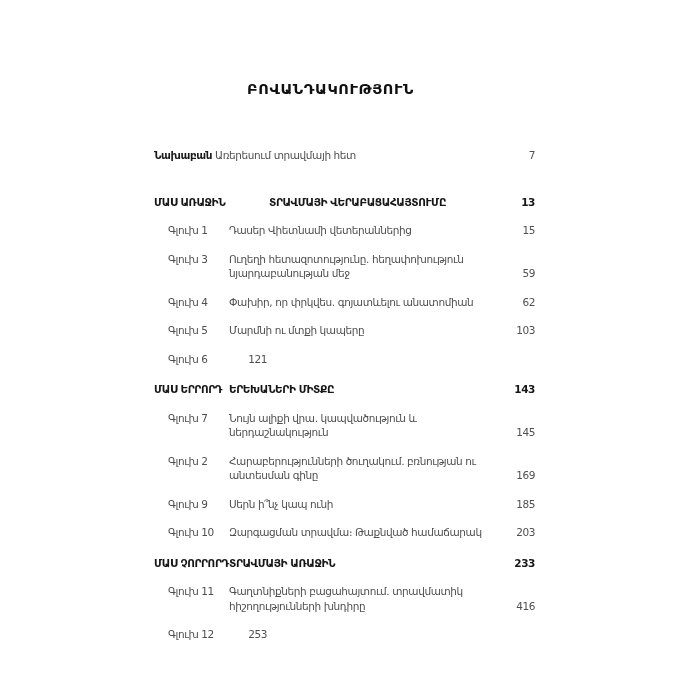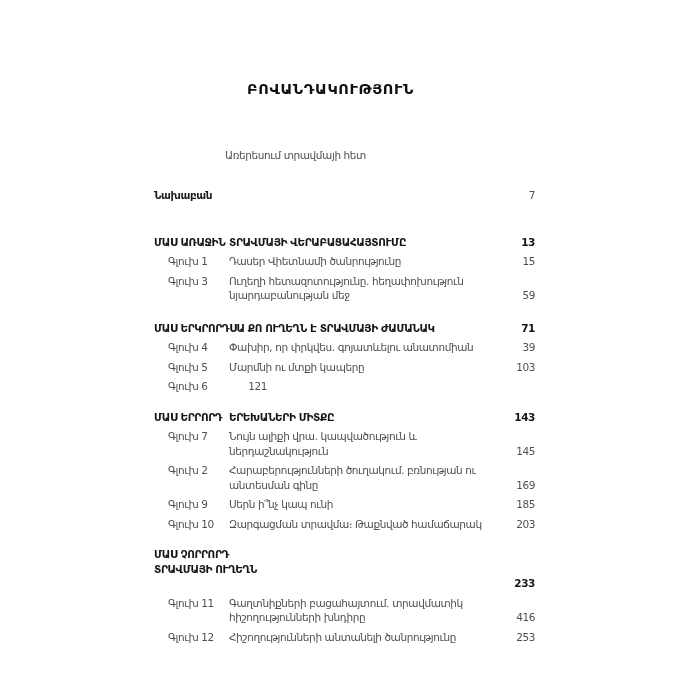--- a/index.html
+++ b/index.html
@@ -54,37 +54,35 @@
     padding-left: 8px;
     text-align: right;
     align-self: flex-end;
   }
   .preface-row {
     margin-top: 50px;
   }
   .preface-row .label {
     font-weight: bold;
     color: #1a1a1a;
-    padding-right: 10px;
-    margin-top: 40px;
   }
   .section-header {
     font-weight: bold;
     color: #161616;
   }
   .section-header .label {
     min-width: 75px;
   }
-  .section-1 { margin-top: 32px; }
+  .section-1 { margin-top: 32px; gap: 40px; }
   .section-2 { margin-top: 18px; }
   .section-3 { margin-top: 16px; }
-  .section-4 { margin-top: 16px; flex-direction: column; }
+  .section-4 { margin-top: 16px; }
   .entry {
     padding-left: 14px;
-    margin-top: 5px;
+    margin-top: 14px;
   }
 </style>
 </head>
 <body>
 
 <div class="page">
   <div class="toc">
 
     <h1 class="toc-title">ԲՈՎԱՆԴԱԿՈՒԹՅՈՒՆ</h1>
 
@@ -95,41 +93,36 @@
     </div>
 
     <div>
       <div class="row section-header section-1">
         <span class="label">ՄԱՍ ԱՌԱՋԻՆ</span>
         <span class="rtitle">ՏՐԱՎՄԱՅԻ ՎԵՐԱԲԱՑԱՀԱՅՏՈՒՄԸ</span>
         <span class="pg">13</span>
       </div>
       <div class="row entry">
         <span class="label">Գլուխ 1</span>
-        <span class="rtitle">Դասեր Վիետնամի ծանրությունը</span>
+        <span class="rtitle">Դասեր Վիետնամի վետերաններից</span>
         <span class="pg">15</span>
       </div>
       <div class="row entry">
         <span class="label">Գլուխ 3</span>
         <span class="rtitle">Ուղեղի հետազոտությունը. հեղափոխություն
 նյարդաբանության մեջ</span>
         <span class="pg">59</span>
       </div>
     </div>
 
     <div>
-      <div class="row section-header section-2">
-        <span class="label">ՄԱՍ ԵՐԿՐՈՐԴ</span>
-        <span class="rtitle">ՍԱ ՔՈ ՈՒՂԵՂՆ Է ՏՐԱՎՄԱՅԻ ԺԱՄԱՆԱԿ</span>
-        <span class="pg">71</span>
-      </div>
       <div class="row entry">
         <span class="label">Գլուխ 4</span>
         <span class="rtitle">Փախիր, որ փրկվես. գոյատևելու անատոմիան</span>
-        <span class="pg">39</span>
+        <span class="pg">62</span>
       </div>
       <div class="row entry">
         <span class="label">Գլուխ 5</span>
         <span class="rtitle">Մարմնի ու մտքի կապերը</span>
         <span class="pg">103</span>
       </div>
       <div class="row entry">
         <span class="label">Գլուխ 6</span>
         <span class="pg">121</span>
       </div>
@@ -161,30 +154,29 @@
       <div class="row entry">
         <span class="label">Գլուխ 10</span>
         <span class="rtitle">Զարգացման տրավմա։ Թաքնված համաճարակ</span>
         <span class="pg">203</span>
       </div>
     </div>
 
     <div>
       <div class="row section-header section-4">
         <span class="label">ՄԱՍ ՉՈՐՐՈՐԴ</span>
-        <span class="rtitle">ՏՐԱՎՄԱՅԻ ՈՒՂԵՂՆ</span>
+        <span class="rtitle">ՏՐԱՎՄԱՅԻ ԱՌԱՋԻՆ</span>
         <span class="pg">233</span>
       </div>
       <div class="row entry">
         <span class="label">Գլուխ 11</span>
         <span class="rtitle">Գաղտնիքների բացահայտում. տրավմատիկ
 հիշողությունների խնդիրը</span>
         <span class="pg">416</span>
       </div>
       <div class="row entry">
         <span class="label">Գլուխ 12</span>
-        <span class="rtitle">Հիշողությունների անտանելի ծանրությունը</span>
         <span class="pg">253</span>
       </div>
     </div>
 
   </div>
 </div>
 
 </body></html>

